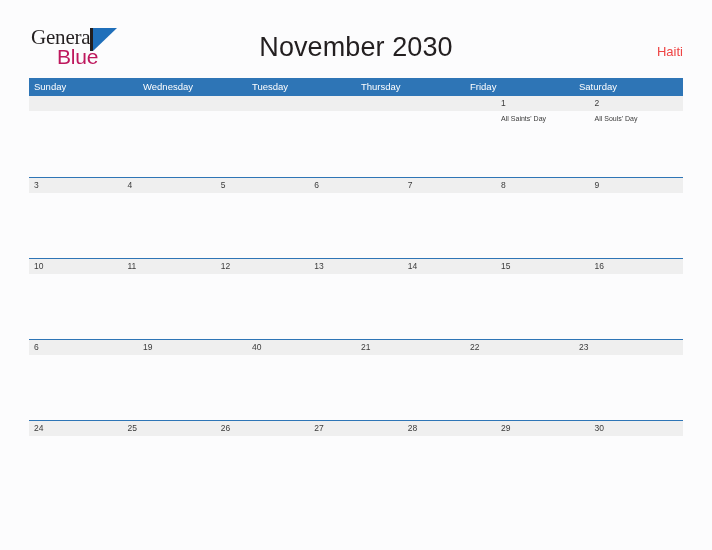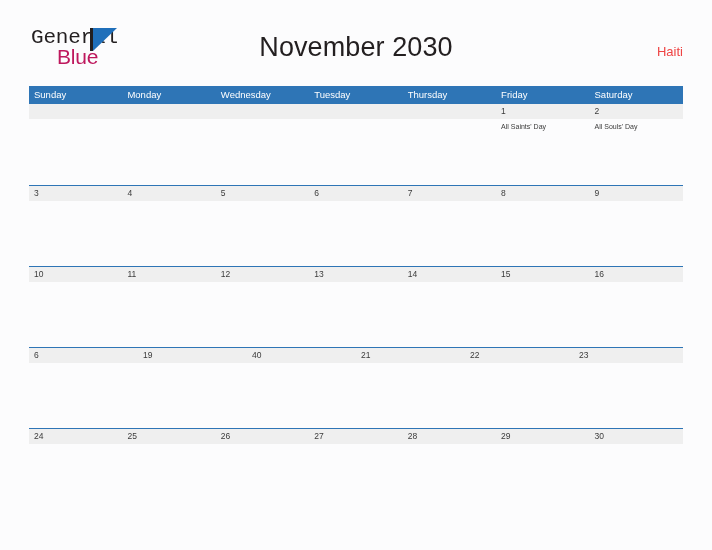--- a/index.html
+++ b/index.html
@@ -32,21 +32,21 @@
     line-height: 1;
     user-select: none;
   }
   .logo-general {
     position: absolute;
     left: 0;
     top: 0;
     font-size: 21px;
     color: #231f20;
     letter-spacing: -0.2px;
-    font-family: Liberation Mono, monospace;
+    font-family: Liberation Serif, serif;
   }
   .logo-blue {
     position: absolute;
     left: 26px;
     top: 19px;
     font-size: 21px;
     color: #be185d;
     letter-spacing: -0.2px;
     font-family: "Liberation Sans", sans-serif;
   }
@@ -102,21 +102,20 @@
     left: 29px;
     top: 78px;
     width: 654px;
   }
 
   .weekday-row {
     display: flex;
     background: #2e75b6;
     height: 18px;
     align-items: center;
-    margin-top: 8px;
   }
   .weekday-cell {
     flex: 1 1 0;
     font-size: 9.5px;
     color: #ffffff;
     padding-left: 5px;
     box-sizing: border-box;
     font-family: "Liberation Sans", sans-serif;
     line-height: 18px;
     white-space: nowrap;
@@ -185,21 +184,20 @@
   <div class="cal-title">November 2030</div>
 
   <div class="cal-region">Haiti</div>
 
 </div>
 
 <div class="calendar">
 
   <div class="weekday-row">
     <div class="weekday-cell">Sunday</div>
-    <div class="weekday-cell">Monday</div>
     <div class="weekday-cell">Wednesday</div>
     <div class="weekday-cell">Tuesday</div>
     <div class="weekday-cell">Thursday</div>
     <div class="weekday-cell">Friday</div>
     <div class="weekday-cell">Saturday</div>
   </div>
 
   <div id="weeks-container">
       <div class="week-row">
         <div class="week-inner">

